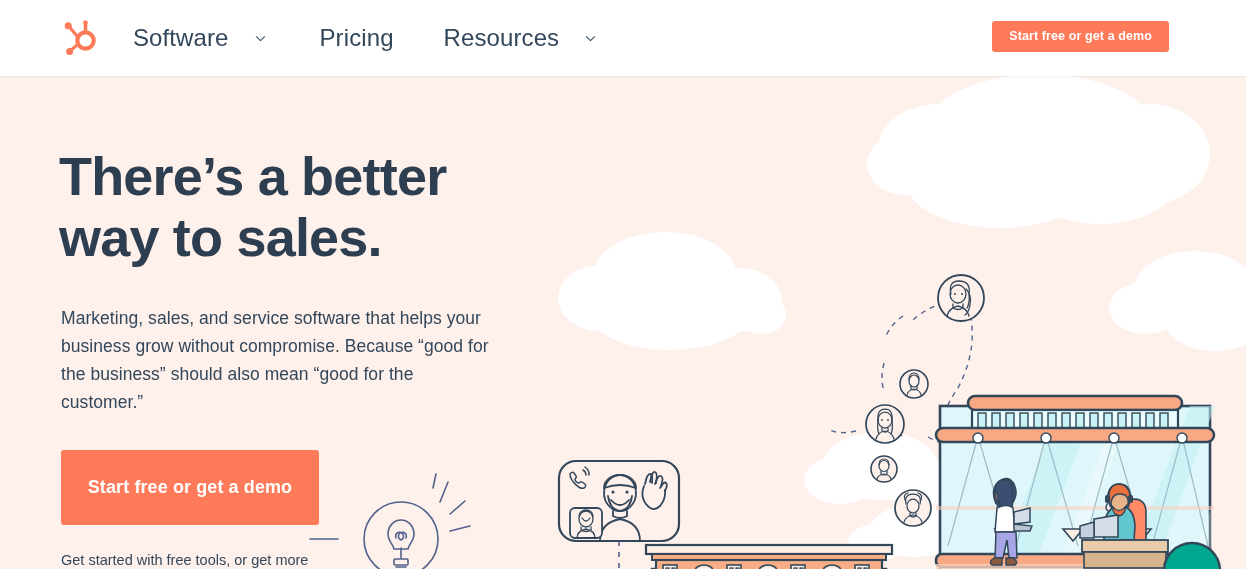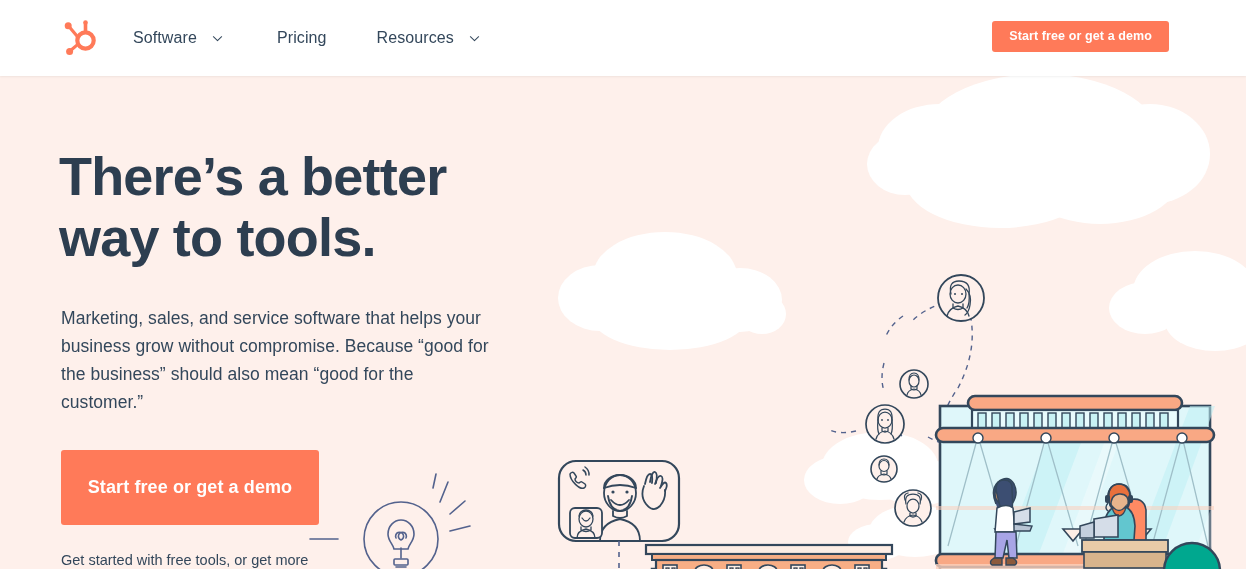--- a/index.html
+++ b/index.html
@@ -14,22 +14,22 @@
   
   .header {
     position:absolute; top:0; left:0; width:1246px; height:76px;
     background:#ffffff; z-index:60;
     box-shadow:0 1px 2px rgba(0,0,0,0.06);
     display:flex; align-items:center;
   }
   .logo { position:absolute; left:58px; top:14px; width:46px; height:46px; cursor:pointer; }
   .nav { position:absolute; left:133px; top:0; height:76px; display:flex; align-items:center; gap:0; }
   .nav-item {
-    display:flex; align-items:center; gap:15px;
-    color:#33475b; font-size:16px; letter-spacing:.1px;
+    display:flex; align-items:center; gap:26px;
+    color:#33475b; font-size:24px; letter-spacing:.1px;
     cursor:pointer; height:76px; margin-right:54px;
     font-weight:400;
   }
   .nav-item:nth-child(2){ margin-right:50px; }
   .chev { display:block; width:11px; height:11px; }
   .header-cta {
     position:absolute; right:77px; top:21px;
     background:#FF7A59; color:#ffffff;
     border:none; border-radius:3px;
     padding:0 17px; height:31px; line-height:31px;
@@ -479,21 +479,21 @@
             <path d="M1195 593 v-60 M1195 556 l-16 -14 M1195 556 l16 -14" stroke="#0E7A6A" stroke-width="1.5" fill="none"></path>
           </g>
         </g>
 
       </svg>
     </div>
 
     <div class="hero-copy">
       <h1 class="headline">
         <span>There’s a better</span><br>
-        <span>way to tools.</span>
+        <span>way to sales.</span>
       </h1>
       <p class="subcopy">Marketing, sales, and service software that helps your business grow without compromise. Because “good for the business” should also mean “good for the customer.”</p>
       <button class="hero-cta">Start free or get a demo</button>
       <p class="hero-note">Get started with free tools, or get more with our premium software.</p>
     </div>
 
   </div>
 </div>
 
 </body></html>

